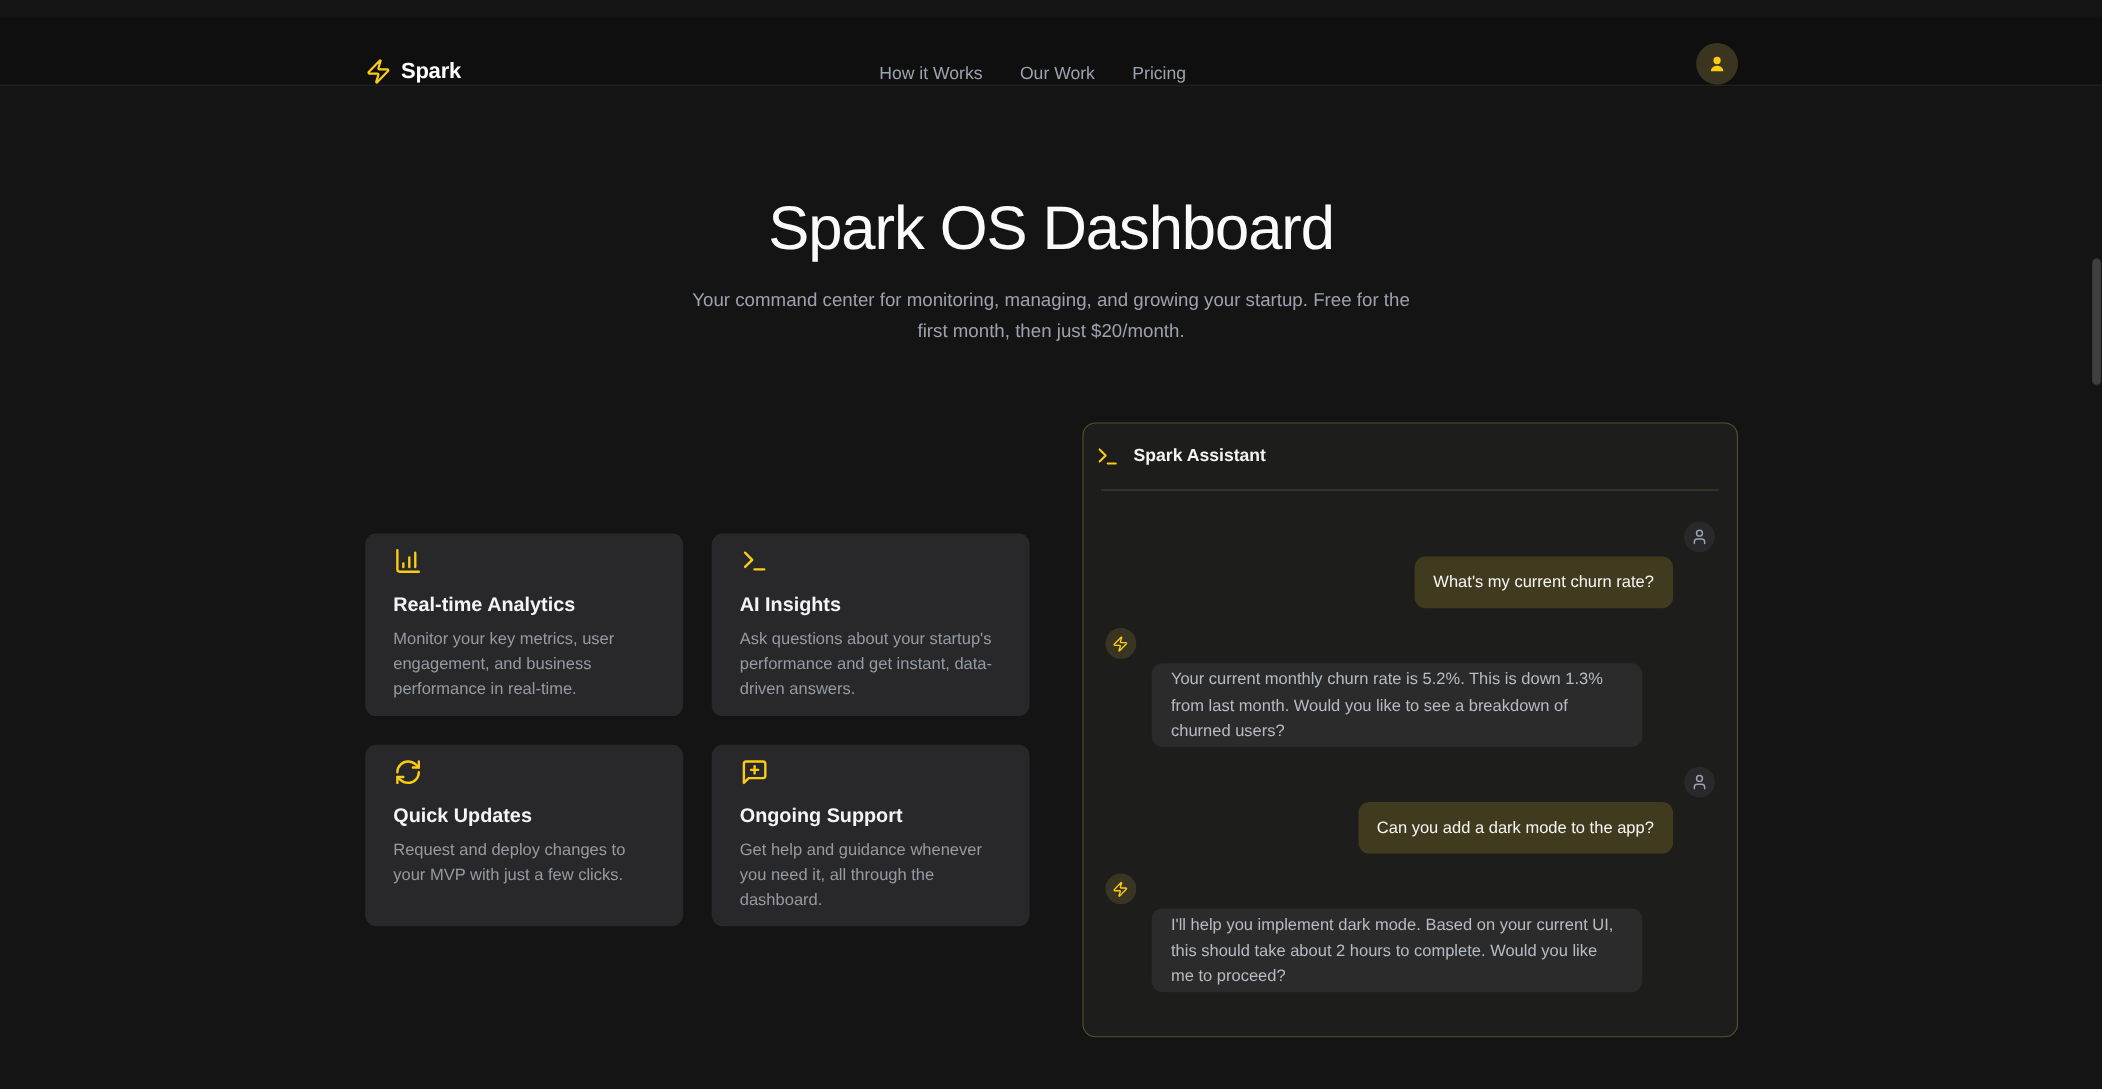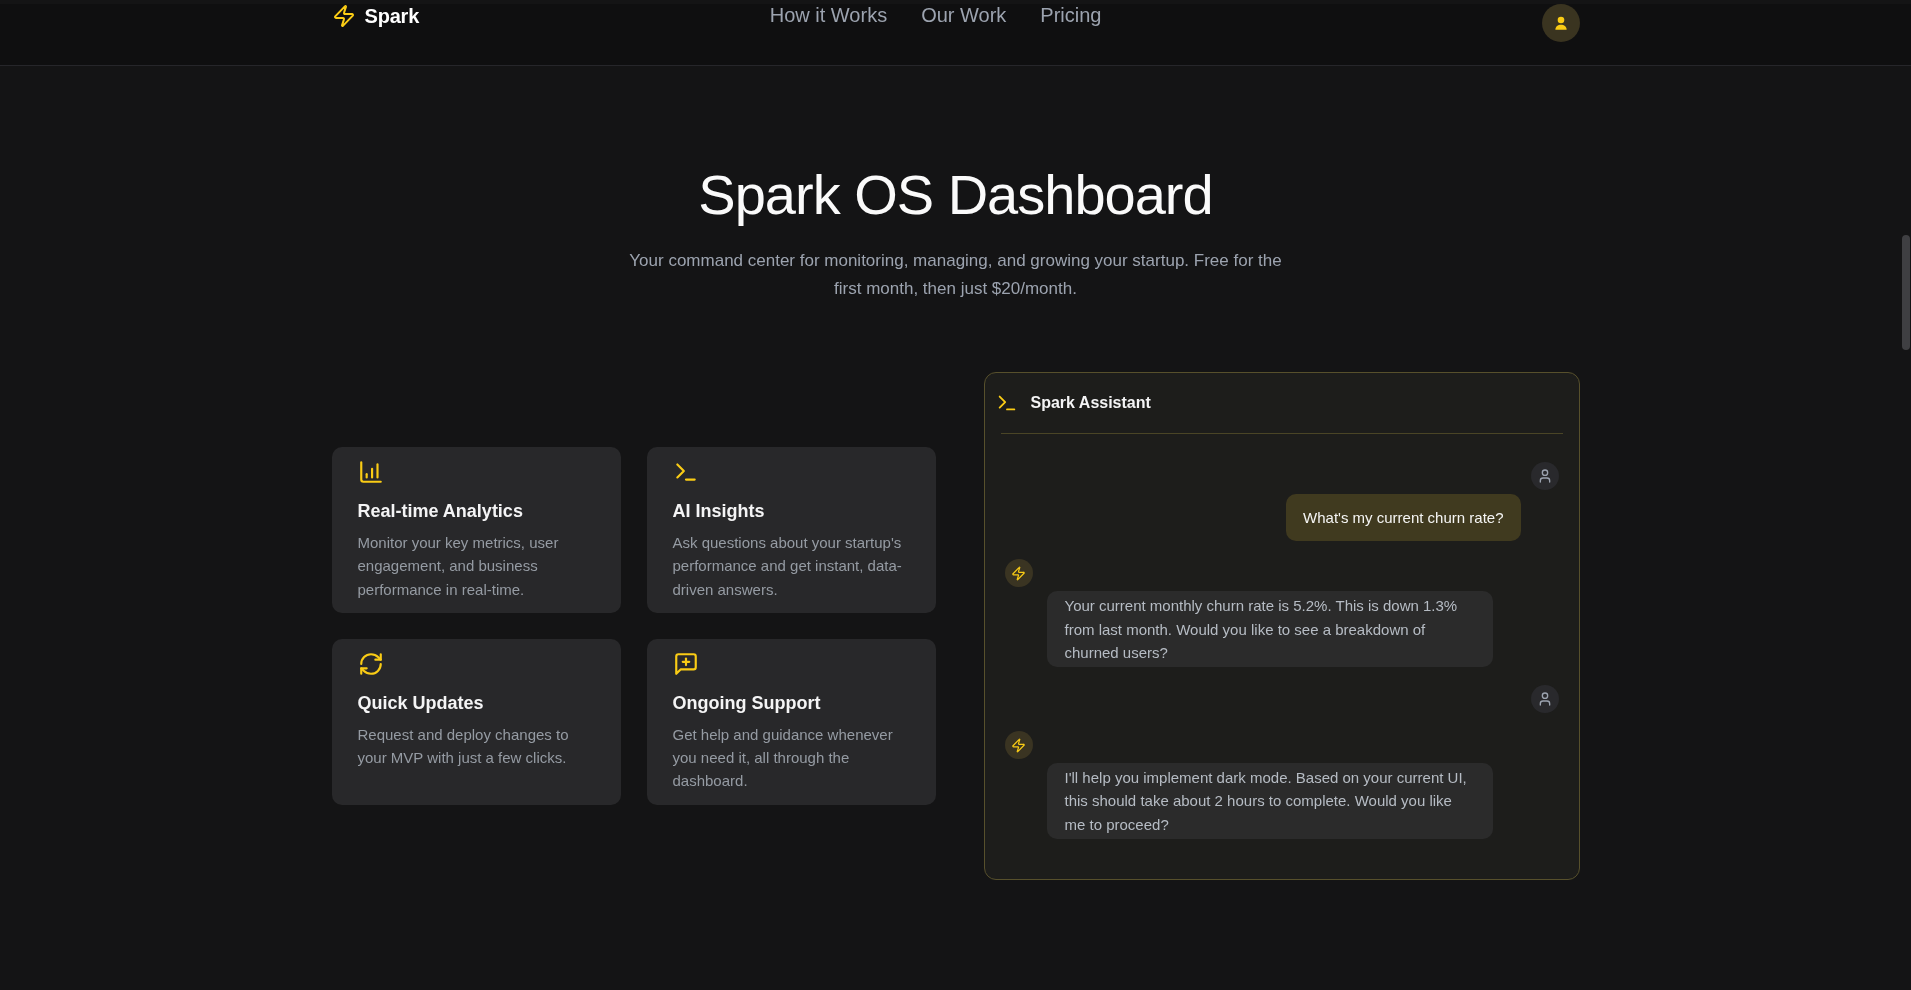--- a/index.html
+++ b/index.html
@@ -28,28 +28,28 @@
   }
 
   
   .nav {
     height: 62px;
     background: var(--nav-bg);
     border-bottom: 1px solid var(--border);
   }
   .nav-inner {
     max-width: 1280px; height: 100%;
-    margin: 4px auto; padding: 0 16px;
-    display: flex; align-items: flex-start; justify-content: space-between;
+    margin: 16px auto; padding: 0 16px;
+    display: flex; align-items: flex-end; justify-content: space-between;
   }
   .brand { display: flex; align-items: center; gap: 9px; cursor: pointer; }
   .brand-name { color: #ffffff; font-size: 20px; font-weight: 700; letter-spacing: -0.2px; }
   .nav-links { display: flex; align-items: center; gap: 34px; position: absolute; left: 50%; transform: translateX(-56%); }
   .nav-inner { position: relative; }
-  .nav-link { color: var(--muted); font-size: 20px; text-decoration: none; cursor: pointer; }
+  .nav-link { color: var(--muted); font-size: 16px; text-decoration: none; cursor: pointer; }
   .avatar-btn {
     width: 38px; height: 38px; border-radius: 50%;
     background: #3a3420; border: none; cursor: pointer;
     display: flex; align-items: center; justify-content: center;
   }
 
   
   .hero { padding-top: 96px; text-align: center; }
   .hero h1 {
     color: var(--white); font-size: 56px; font-weight: 400; letter-spacing: -1px;
@@ -243,20 +243,21 @@
             <span style="display:flex">
               <svg width="15" height="15" viewBox="0 0 24 24" fill="none" stroke="#facc15" stroke-width="2" stroke-linecap="round" stroke-linejoin="round">
                 <path d="M4 14a1 1 0 0 1-.78-1.63l9.9-10.2a.5.5 0 0 1 .86.46l-1.92 6.02A1 1 0 0 0 13 10h7a1 1 0 0 1 .78 1.63l-9.9 10.2a.5.5 0 0 1-.86-.46l1.92-6.02A1 1 0 0 0 11 14z"></path>
               </svg>
             </span>
           </div>
           <div class="bubble bot-bubble">Your current monthly churn rate is 5.2%. This is down 1.3% from last month. Would you like to see a breakdown of churned users?</div>
         </div>
 
         <div class="msg user">
+          <div class="bubble user-bubble">Can you add a dark mode to the app?</div>
           <div class="chat-avatar user-av">
             <span style="display:flex">
               <svg width="16" height="16" viewBox="0 0 24 24" fill="none" stroke="#9ca3af" stroke-width="2" stroke-linecap="round" stroke-linejoin="round">
                 <path d="M19 21v-2a4 4 0 0 0-4-4H9a4 4 0 0 0-4 4v2"></path>
                   <circle cx="12" cy="7" r="4"></circle>
               </svg>
             </span>
           </div>
         </div>
 

